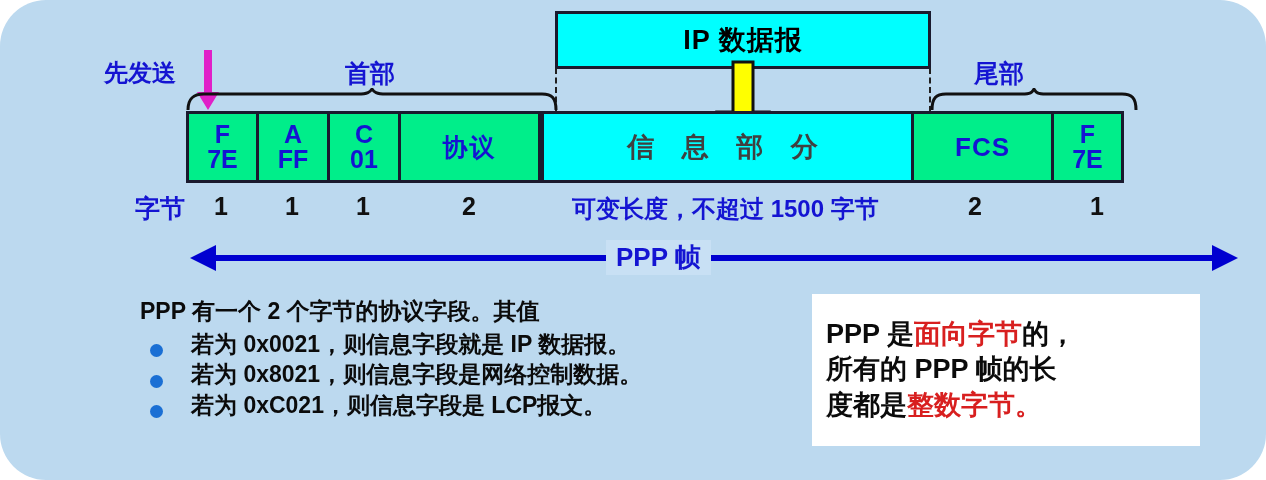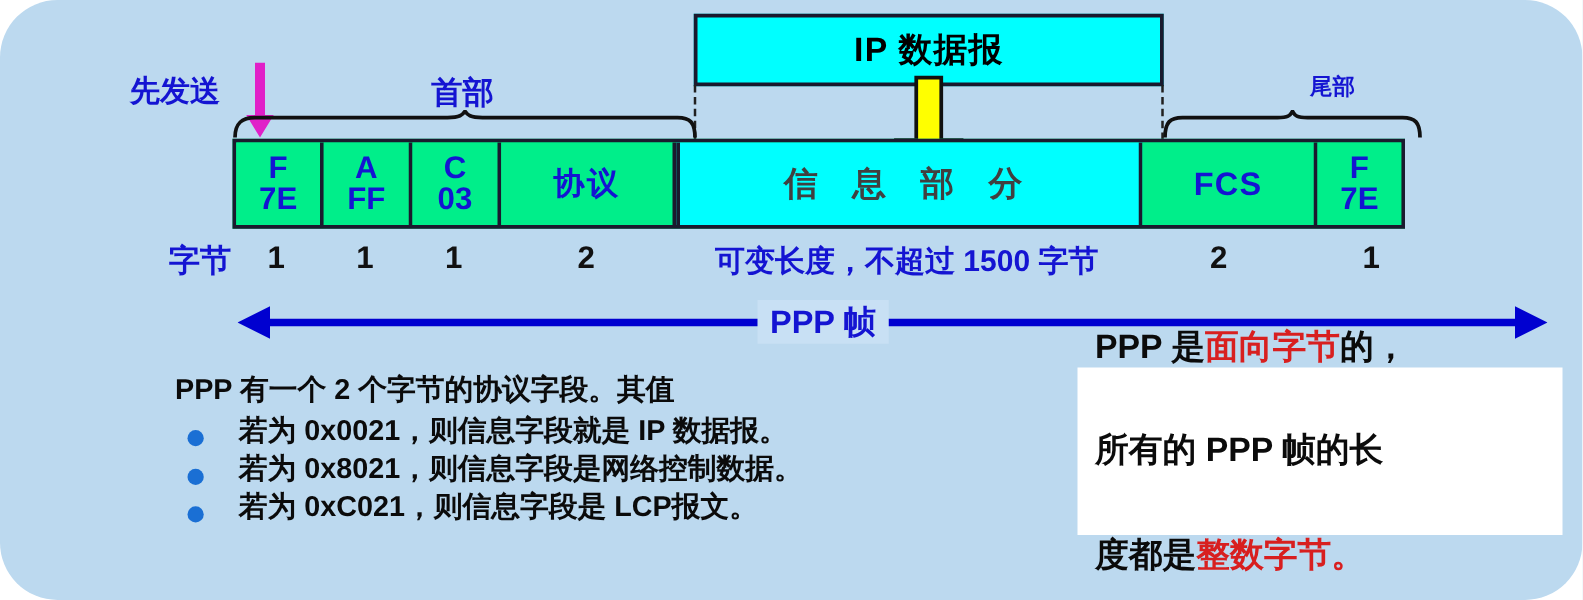--- a/index.html
+++ b/index.html
@@ -43,21 +43,21 @@
   
   #yarrow{position:absolute;left:714px;top:60px;width:58px;height:88px;}
 
   
   .brace{position:absolute;}
 
   
   .lbl{position:absolute;font-weight:bold;color:#1414d2;white-space:nowrap;}
   #lbl-first{left:104px;top:57px;font-size:24px;}
   #lbl-head{left:345px;top:57px;font-size:25px;}
-  #lbl-tail{left:1048px;top:57px;font-size:18px;}
+  #lbl-tail{left:974px;top:57px;font-size:25px;}
 
   
   #marrow{position:absolute;left:195px;top:50px;width:26px;height:62px;}
 
   
   #byterow{position:absolute;left:0;top:192px;width:1266px;height:30px;}
   .byte{position:absolute;font-weight:bold;font-size:25px;color:#111111;
         text-align:center;white-space:nowrap;}
   #b-label{left:135px;top:0;color:#1414d2;font-size:25px;font-weight:bold;position:absolute;font-family:Liberation Serif, serif;}
   #b-var{position:absolute;color:#1414d2;font-size:24px;font-weight:bold;white-space:nowrap;
@@ -71,23 +71,23 @@
   
   #notes{position:absolute;left:140px;top:296px;width:700px;color:#0b0b0b;}
   #notes .head{font-size:23px;font-weight:bold;letter-spacing:0px;margin-bottom:4px;}
   #notes ul{list-style:none;margin:0;padding:0;}
   #notes li{display:flex;align-items:flex-end;font-size:23px;font-weight:bold;
             margin-bottom:4px;line-height:1.15;}
   #notes li .bullet{display:inline-block;width:13px;height:13px;border-radius:50%;
                     background:#1a6fd4;margin:7px 28px 0 10px;flex:0 0 auto;}
 
   
-  #callout{position:absolute;left:862px;top:294px;width:388px;height:134px;
+  #callout{position:absolute;left:812px;top:294px;width:388px;height:152px;
            background:#ffffff;padding:8px 14px;box-sizing:border-box;
-           display:flex;flex-direction:column;justify-content:center;gap:48px;}
+           display:flex;flex-direction:column;justify-content:center;}
   #callout div{font-size:27px;font-weight:bold;color:#0b0b0b;line-height:1.32;white-space:nowrap;}
   .red{color:#d81f1f;}
 </style>
 </head>
 <body>
 
 <div id="stage">
   <div id="panel"></div>
 
   <div id="ipbox">
@@ -121,21 +121,21 @@
     <div class="field w-f1">
       <span class="l1">F</span>
       <span class="l2">7E</span>
     </div>
     <div class="field w-a">
       <span class="l1">A</span>
       <span class="l2">FF</span>
     </div>
     <div class="field w-c">
       <span class="l1">C</span>
-      <span class="l2">03</span>
+      <span class="l2">01</span>
     </div>
     <div class="field prot w-prot">
       <span class="one">协议</span>
     </div>
     <div class="field info w-info">
       <span class="one">信 息 部 分</span>
     </div>
     <div class="field fcs w-fcs">
       <span class="one">FCS</span>
     </div>

